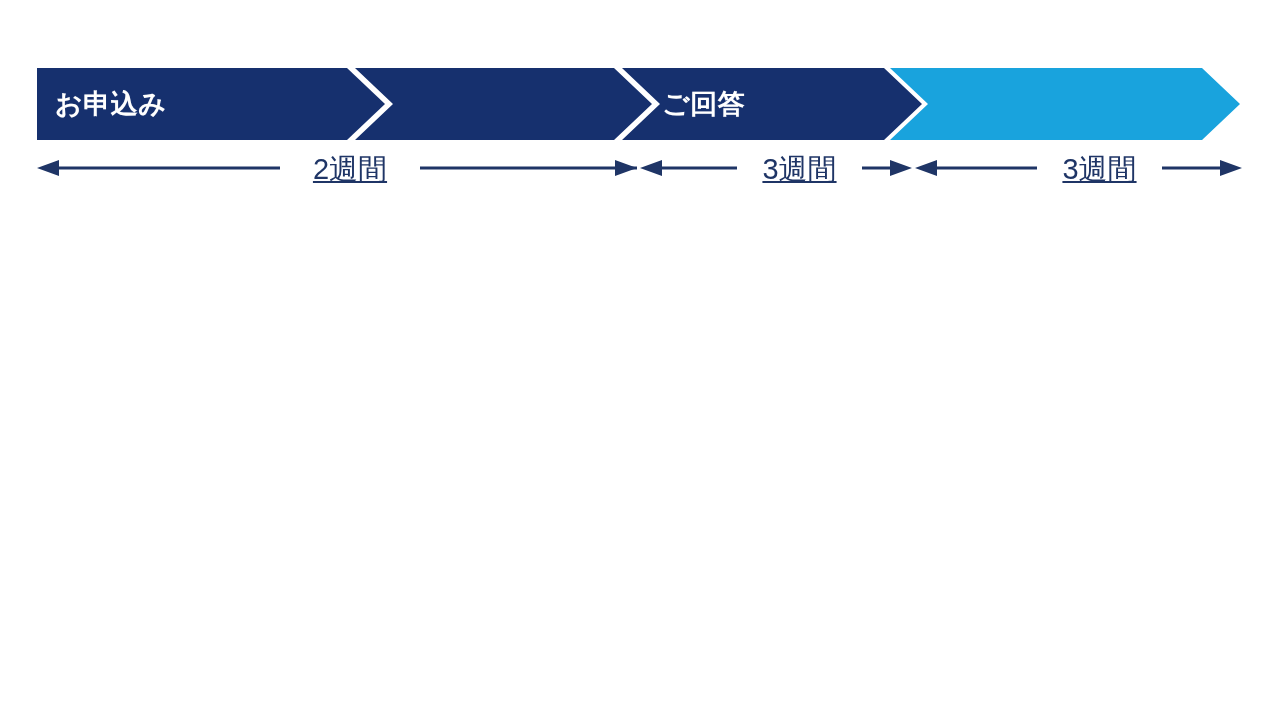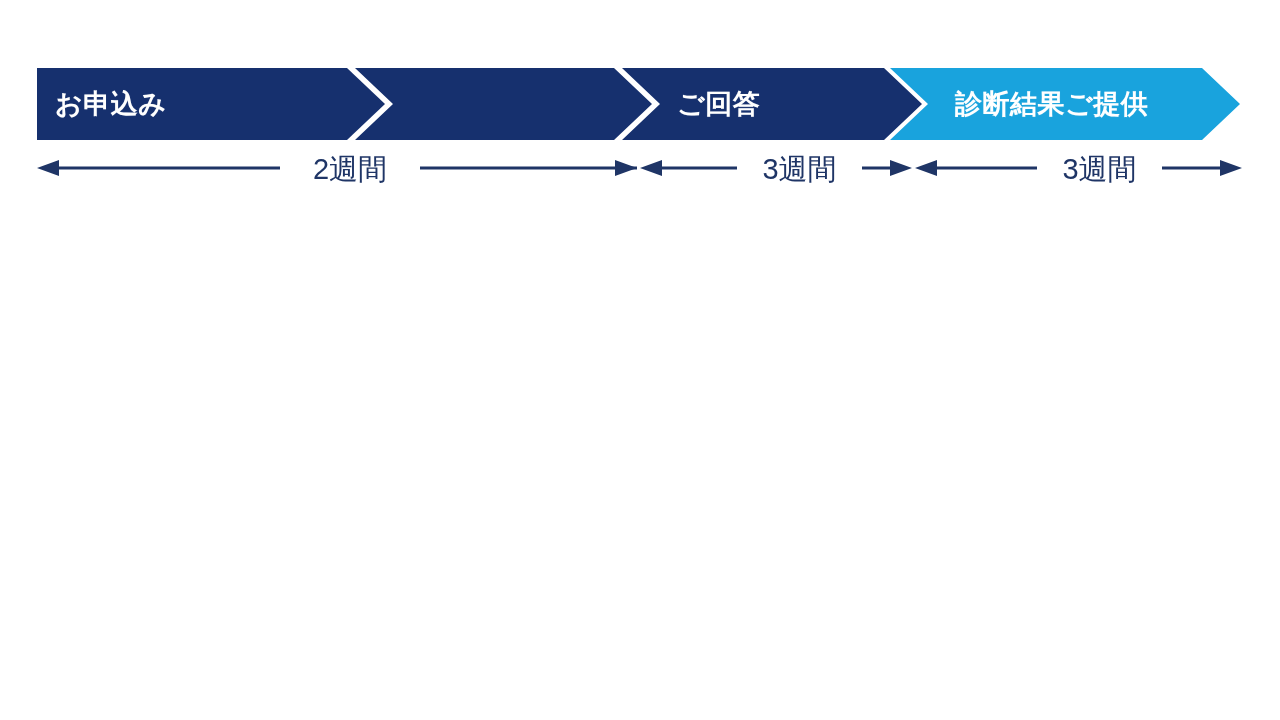--- a/index.html
+++ b/index.html
@@ -49,21 +49,21 @@
     align-items: center;
     color: #ffffff;
     font-size: 27px;
     font-weight: bold;
     letter-spacing: 0.5px;
     white-space: nowrap;
     text-shadow: 0 0 1px rgba(255,255,255,0.25);
   }
   .step-label.s0 { left: 18px; }
   .step-label.s1 { left: 370px; }
-  .step-label.s2 { left: 640px; }
+  .step-label.s2 { left: 625px; }
   .step-label.s3 { left: 918px; }
 
   
   .measure-row {
     position: absolute;
     left: 37px;
     top: 148px;
     width: 1205px;
     height: 52px;
   }
@@ -82,20 +82,21 @@
     display: flex;
     align-items: center;
     justify-content: center;
     color: #1f3566;
     font-size: 29px;
     font-weight: normal;
     white-space: nowrap;
     background: #ffffff;
     padding: 0 10px;
     box-sizing: border-box;
+    text-decoration: underline;
   }
   .measure-label.m0 { left: 243px; width: 140px; }
   .measure-label.m1 { left: 700px; width: 125px; }
   .measure-label.m2 { left: 1000px; width: 125px; }
 </style>
 </head>
 <body>
 
 <div class="slide">
 
@@ -107,21 +108,20 @@
 
       <polygon points="318,0 577,0 615,36 577,72 318,72 356,36" fill="#16306e"></polygon>
 
       <polygon points="585,0 847,0 885,36 847,72 585,72 623,36" fill="#16306e"></polygon>
 
       <polygon points="853,0 1165,0 1203,36 1165,72 853,72 891,36" fill="#19a3dd"></polygon>
     </svg>
 
     <div class="step-label s0">お申込み</div>
     <div class="step-label s2">ご回答</div>
-    <div class="step-label s3">診断結果ご提供</div>
   </div>
 
   <div class="measure-row">
 
     <svg class="measure-svg" viewBox="0 0 1205 16" preserveAspectRatio="none">
       <g fill="#1f3566" stroke="#1f3566">
 
         <line x1="16" y1="8" x2="600" y2="8" stroke-width="3.2"></line>
         <polygon points="0,8 22,0 22,16" stroke="none"></polygon>
         <polygon points="600,8 578,0 578,16" stroke="none"></polygon>

